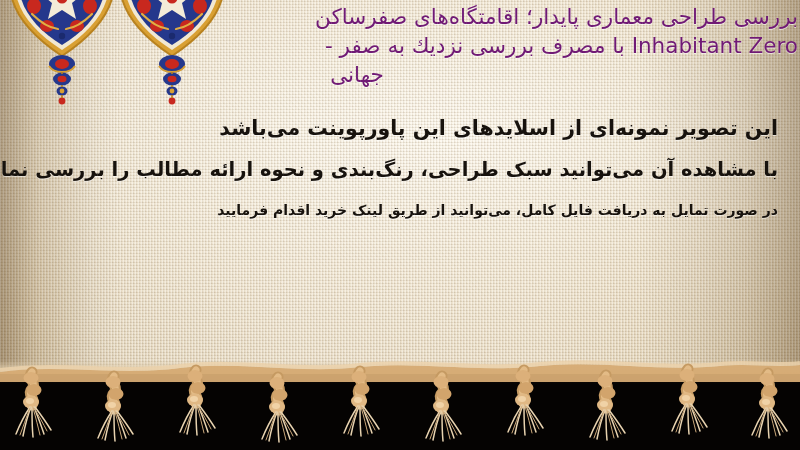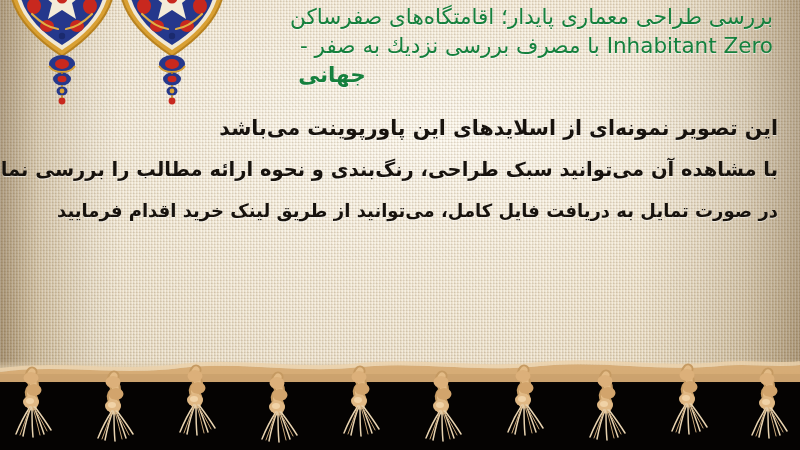--- a/index.html
+++ b/index.html
@@ -98,52 +98,52 @@
   .ornaments {
     position: absolute;
     left: 0; top: -46px;
     width: 240px; height: 160px;
     pointer-events: none;
   }
 
   
   .title-block {
     position: absolute;
-    right: 27px;
+    right: 2px;
     top: 2px;
     width: 770px;
     text-align: right;
     direction: rtl;
-    color: #15803d;
+    color: #701a75;
     font-size: 21.5px;
     line-height: 29px;
     letter-spacing: 0px;
     text-shadow: 0 1px 0 rgba(255,255,255,0.55);
   }
   .title-block .ln { display: block; white-space: nowrap; }
-  .title-block .ln3 { text-align: center; padding-right: 112px; font-weight: bold; }
+  .title-block .ln3 { text-align: center; padding-right: 112px; }
 
   .body-block {
     position: absolute;
     right: 22px;
     top: 108px;
     width: 760px;
     text-align: right;
     direction: rtl;
     color: #17120d;
     font-family: "DejaVu Sans", "Liberation Sans", sans-serif;
     font-size: 20.5px;
     font-weight: 700;
     line-height: 41px;
     text-shadow: 0 1px 0 rgba(255,255,255,0.5);
     border-radius: 21px;
   }
   .body-block .bl { display: block; white-space: nowrap; }
   .body-block .bl2 { font-size: 19.5px; }
-  .body-block .bl3 { font-size: 18px; }
+  .body-block .bl3 { font-size: 14px; }
 
   
   .selvedge {
     position: absolute;
     left: 0; top: 360px;
     width: 800px; height: 22px;
     background:
       linear-gradient(180deg,
         rgba(233,221,198,0) 0%,
         rgba(222,203,170,0.75) 38%,

